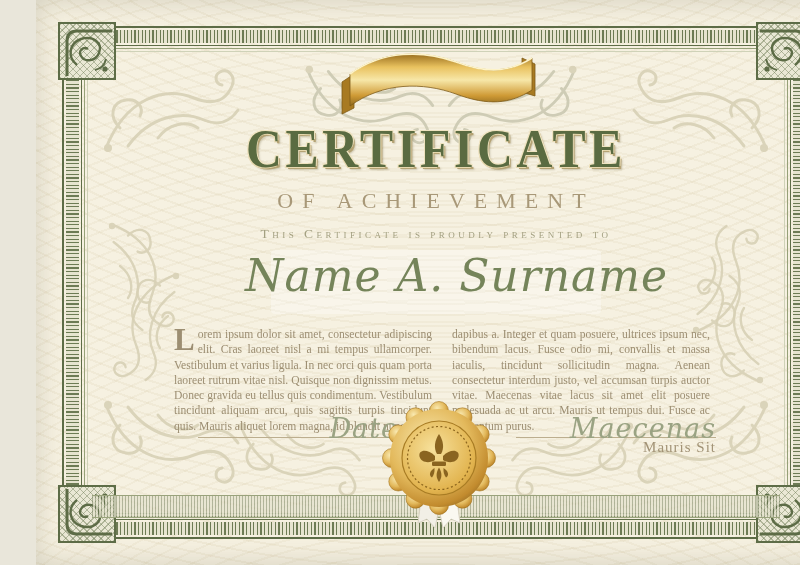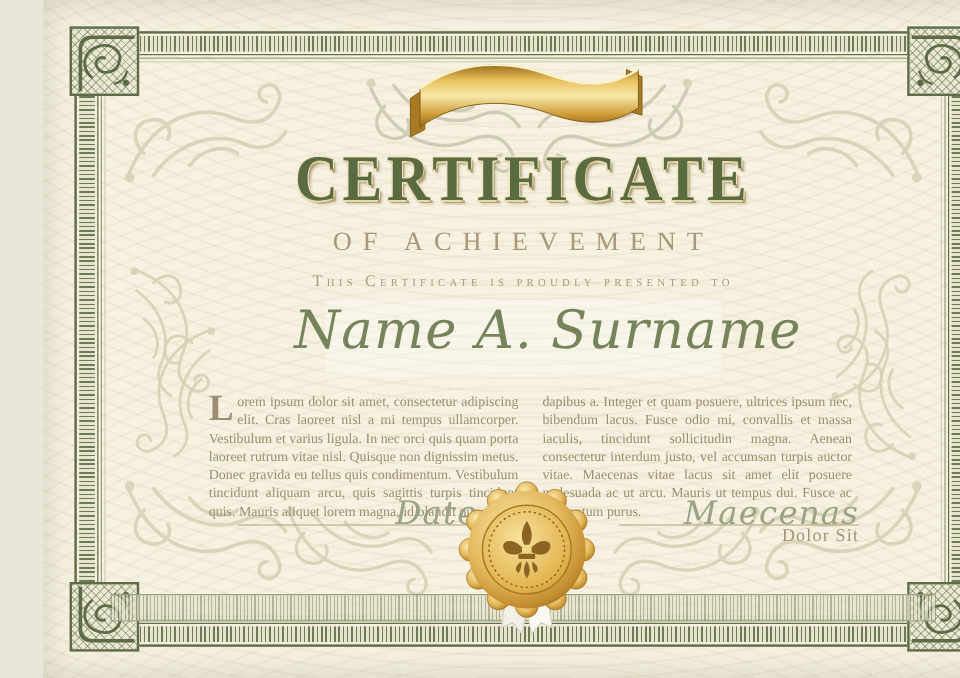--- a/index.html
+++ b/index.html
@@ -278,18 +278,18 @@
   </div>
 
   <div class="sig-row">
     <div class="sig-block date">
       <span class="script-word">Date</span>
       <div class="sig-line"></div>
     </div>
     <div class="sig-block signature">
       <span class="script-word">Maecenas</span>
       <div class="sig-line"></div>
-      <div class="sig-value">Dolor Sit</div>
+      <div class="sig-value">Mauris Sit</div>
     </div>
   </div>
 
   <div class="vignette"></div>
 </div>
 
 </body></html>

